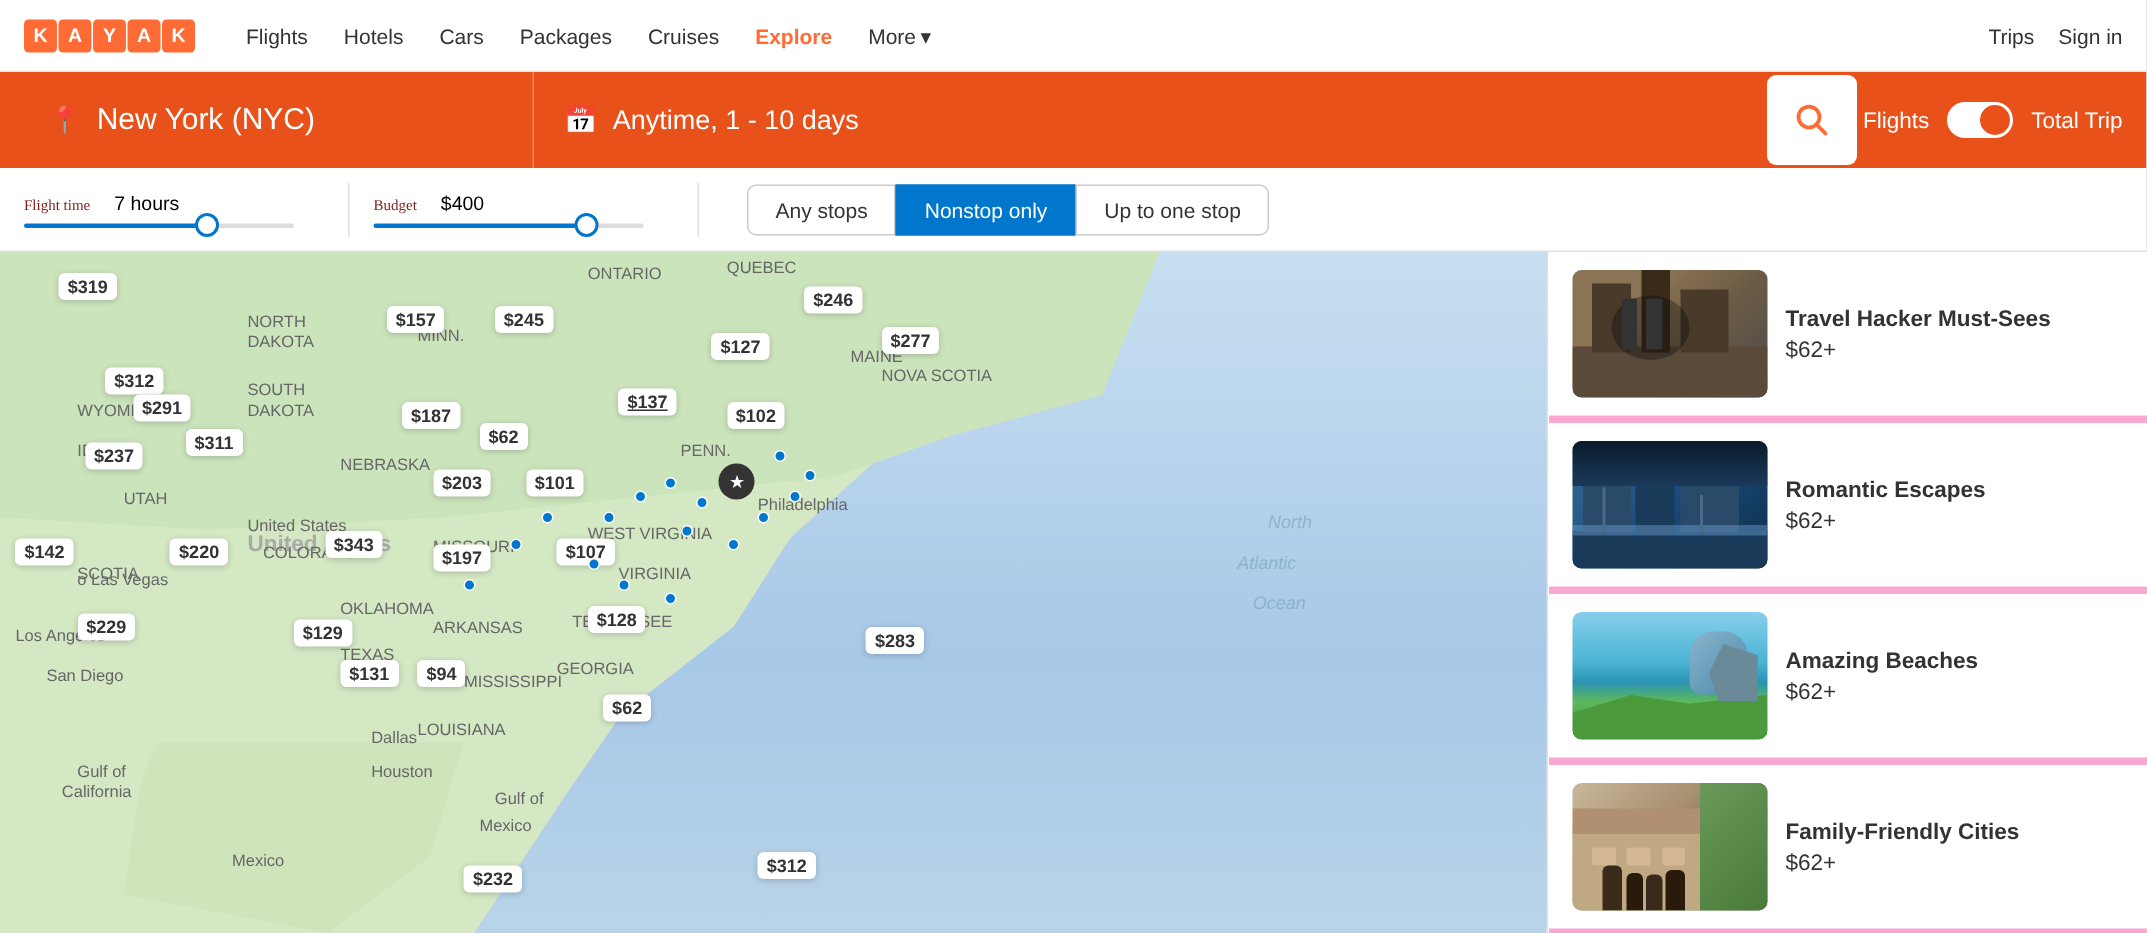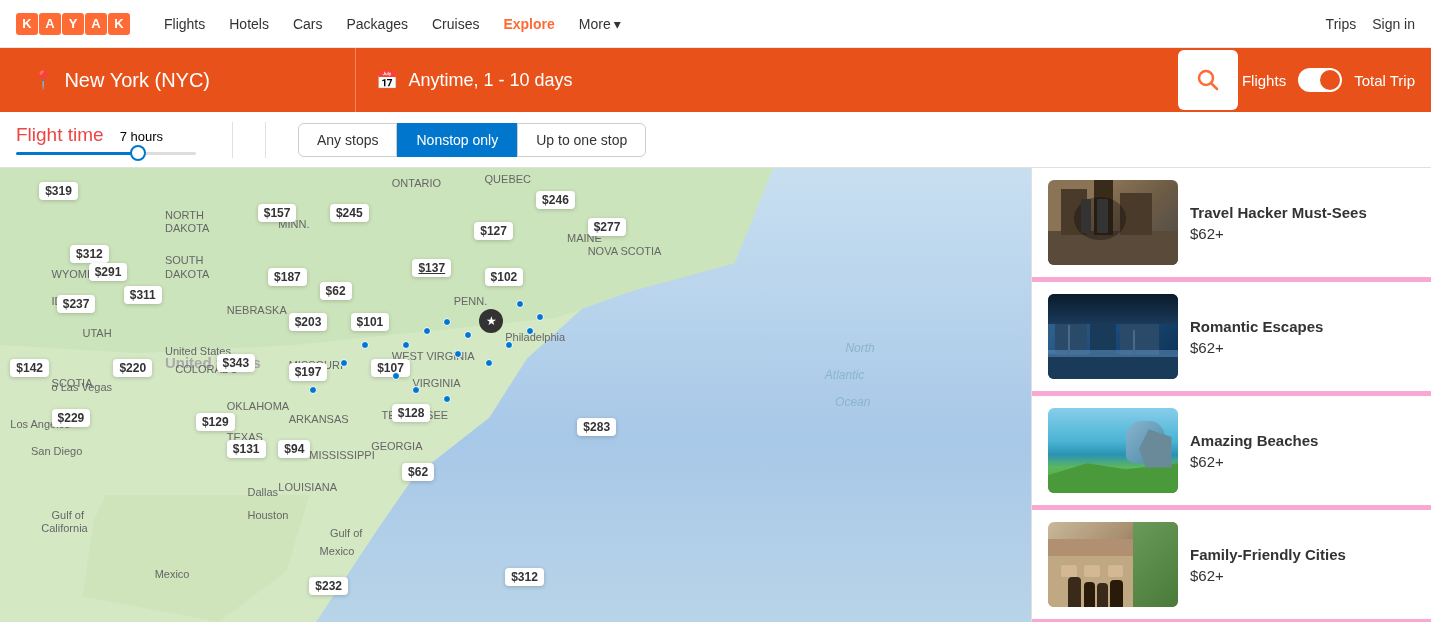--- a/index.html
+++ b/index.html
@@ -58,21 +58,21 @@
     }
 
     
     .filter-bar {
       display: flex; align-items: center; height: 56px; background: #fff;
       border-bottom: 1px solid #e0e0e0; padding: 0 16px; gap: 0;
     }
     .filter-section {
       display: flex; flex-direction: column; padding: 0 20px 0 0; min-width: 200px;
     }
-    .filter-label { font-size: 19px; color: #ef4444; margin-bottom: 2px; }
+    .filter-label { font-size: 10px; color: #7f1d1d; margin-bottom: 2px; font-family: Liberation Serif, serif; }
     .filter-value { font-size: 13px; color: #000000; font-weight: 500; }
     .slider-container { display: flex; align-items: center; gap: 8px; }
     .slider-track {
       width: 140px; height: 3px; background: #0077cc; border-radius: 2px;
       position: relative; margin-top: 4px;
     }
     .slider-thumb {
       width: 16px; height: 16px; background: #fff; border: 2px solid #0077cc;
       border-radius: 50%; position: absolute; top: -7px; right: 10px; cursor: pointer;
     }
@@ -203,20 +203,31 @@
     </div>
     <div class="slider-container">
       <div class="slider-track" style="width:180px; background: linear-gradient(to right, #0077cc 0%, #0077cc 70%, #ddd 70%); border-radius:2px;">
         <div class="slider-thumb" style="right:50px;"></div>
       </div>
     </div>
   </div>
 
   <div class="filter-divider"></div>
 
+  <div class="filter-section">
+    <div style="display:flex;gap:16px;align-items:baseline;">
+      <span class="filter-label">Budget</span>
+      <span class="filter-value">$400</span>
+    </div>
+    <div class="slider-container">
+      <div class="slider-track" style="width:180px; background: linear-gradient(to right, #0077cc 0%, #0077cc 80%, #ddd 80%); border-radius:2px;">
+        <div class="slider-thumb" style="right:30px;"></div>
+      </div>
+    </div>
+  </div>
 
   <div class="filter-divider"></div>
 
   <div class="stops-group">
     <button class="stop-btn">Any stops</button>
     <button class="stop-btn active">Nonstop only</button>
     <button class="stop-btn">Up to one stop</button>
   </div>
 </div>
 

